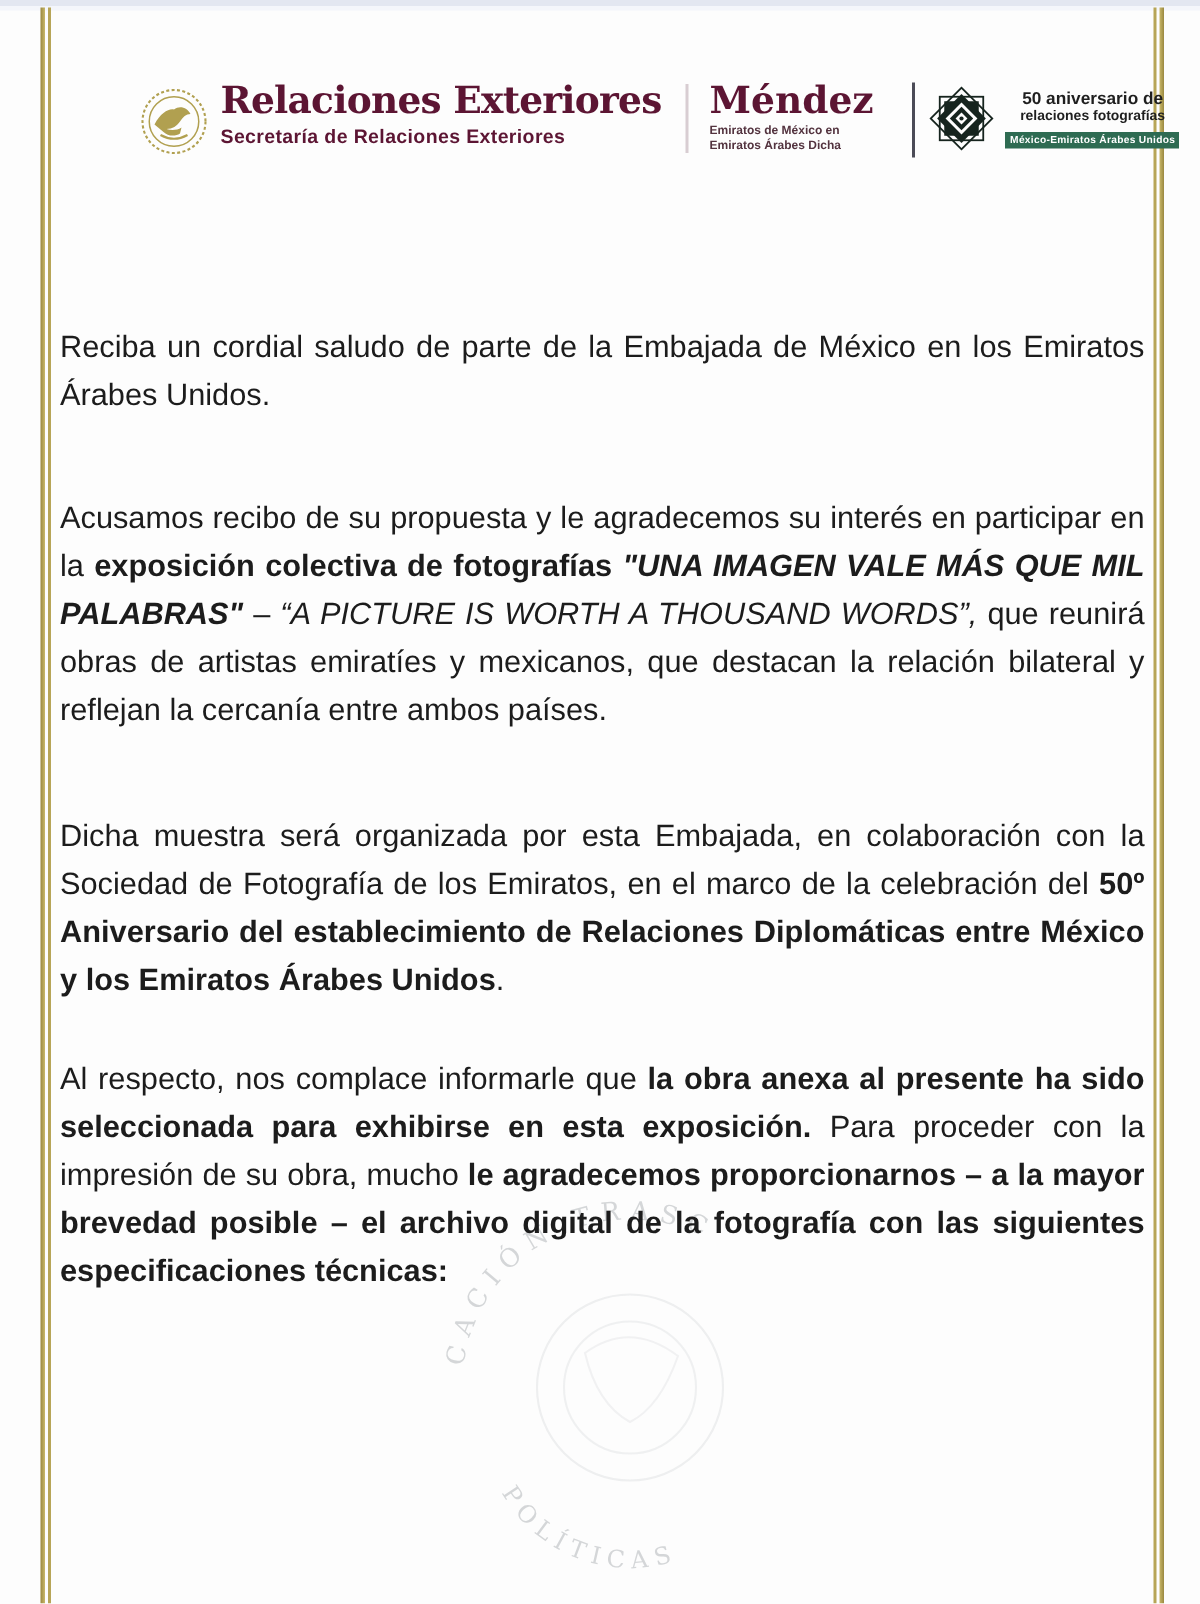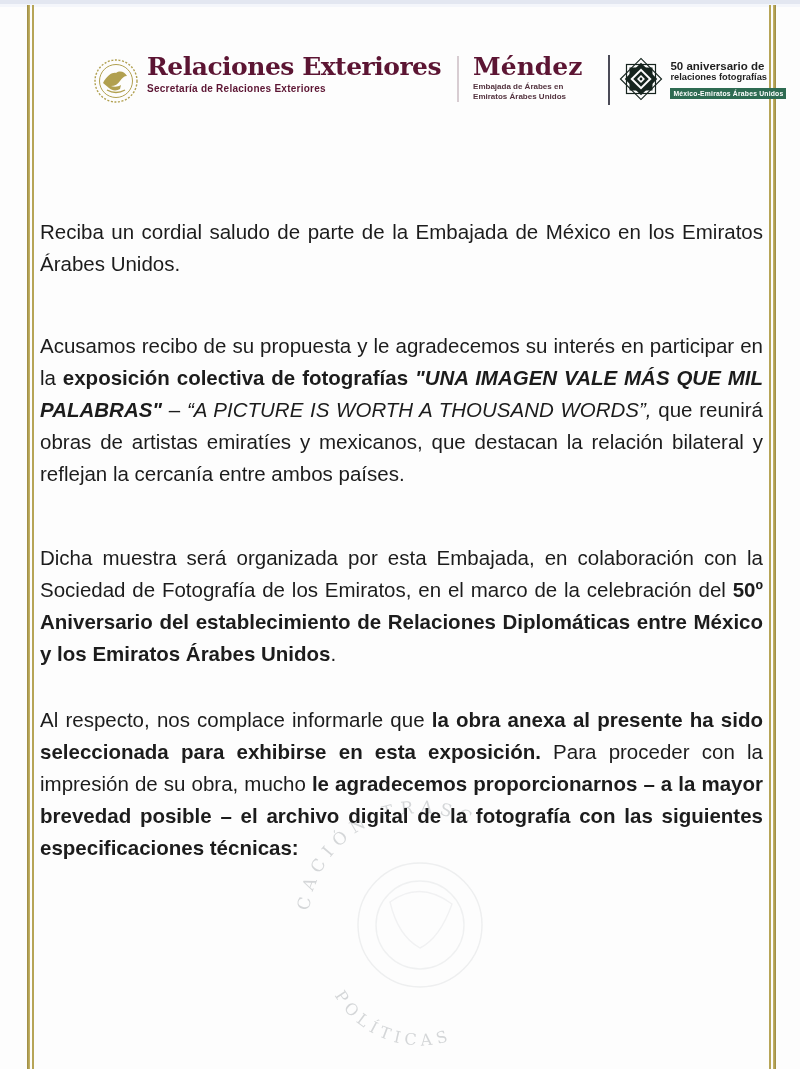--- a/index.html
+++ b/index.html
@@ -11,27 +11,27 @@
   
   .gold{position:absolute;top:5px;bottom:0;height:1064px;}
   .gl-a{left:27px;width:3px;background:linear-gradient(90deg,#9a8840,#c9b869);}
   .gl-b{left:32px;width:2px;background:#b7a557;}
   .gr-a{left:769px;width:2px;background:#b7a557;}
   .gr-b{left:773px;width:3px;background:linear-gradient(90deg,#c9b869,#9a8840);}
   
   .header{position:absolute;left:93px;top:54px;display:flex;align-items:flex-start;}
   .brand-title{font-family:"DejaVu Serif",serif;font-weight:bold;color:#5c1533;font-size:25px;
                line-height:26px;letter-spacing:-.5px;white-space:nowrap;}
-  .brand-sub{font-size:10px;font-weight:bold;color:#5c1533;letter-spacing:.25px;margin-top:3px;white-space:nowrap;}
+  .brand-sub{font-size:13px;font-weight:bold;color:#5c1533;letter-spacing:.25px;margin-top:3px;white-space:nowrap;}
   .vdiv1{width:2px;height:46px;background:#d8cdd2;margin:2px 14px 0 16px;}
   .mex-title{font-family:"DejaVu Serif",serif;font-weight:bold;color:#5c1533;font-size:25px;
              line-height:25px;white-space:nowrap;}
   .mex-sub{font-size:8px;font-weight:bold;color:#53333f;line-height:10px;margin-top:3px;white-space:nowrap;}
   .vdiv2{width:2px;height:50px;background:#4b4b57;margin:1px 9px 0 26px;}
-  .anniv{margin-left:7px;padding-top:6px;}
+  .anniv{margin-left:7px;padding-top:6px;text-align:center;}
   .anniv-l1{font-size:11.5px;font-weight:bold;color:#1f1f1f;line-height:12px;white-space:nowrap;}
   .anniv-l2{font-size:9.3px;font-weight:bold;color:#1f1f1f;line-height:10px;white-space:nowrap;}
   .anniv-banner{display:inline-block;background:#2e6b52;color:#fff;font-size:6.8px;font-weight:bold;
                 padding:2px 3px;margin-top:2px;letter-spacing:.2px;white-space:nowrap;}
   .seal{margin-top:2px;}
   .star{margin-top:3px;}
   
   .letter{position:absolute;left:40px;top:216px;width:723px;}
   .para{margin:0;font-size:20.5px;line-height:32px;color:#1c1c1c;text-align:justify;}
   .para + .para{margin-top:0;}
@@ -73,22 +73,22 @@
     <div style="margin-left:8px;">
       <div class="brand-title">Relaciones Exteriores</div>
       <div class="brand-sub">Secretaría de Relaciones Exteriores</div>
     </div>
 
     <div class="vdiv1"></div>
 
     <div>
       <div class="mex-title">Méndez</div>
       <div class="mex-sub">
-        <div>Embajada de Árabes en</div>
-        <div>Emiratos Árabes Unidos</div>
+        <div>Emiratos de México en</div>
+        <div>Emiratos Árabes Dicha</div>
       </div>
     </div>
 
     <div class="vdiv2"></div>
 
     <span class="star">
       <svg width="44" height="44" viewBox="0 0 44 44">
         <g transform="translate(22,22)">
           <g fill="none" stroke="#16241e" stroke-width="1.2">
             <rect x="-14.5" y="-14.5" width="29" height="29"></rect>

